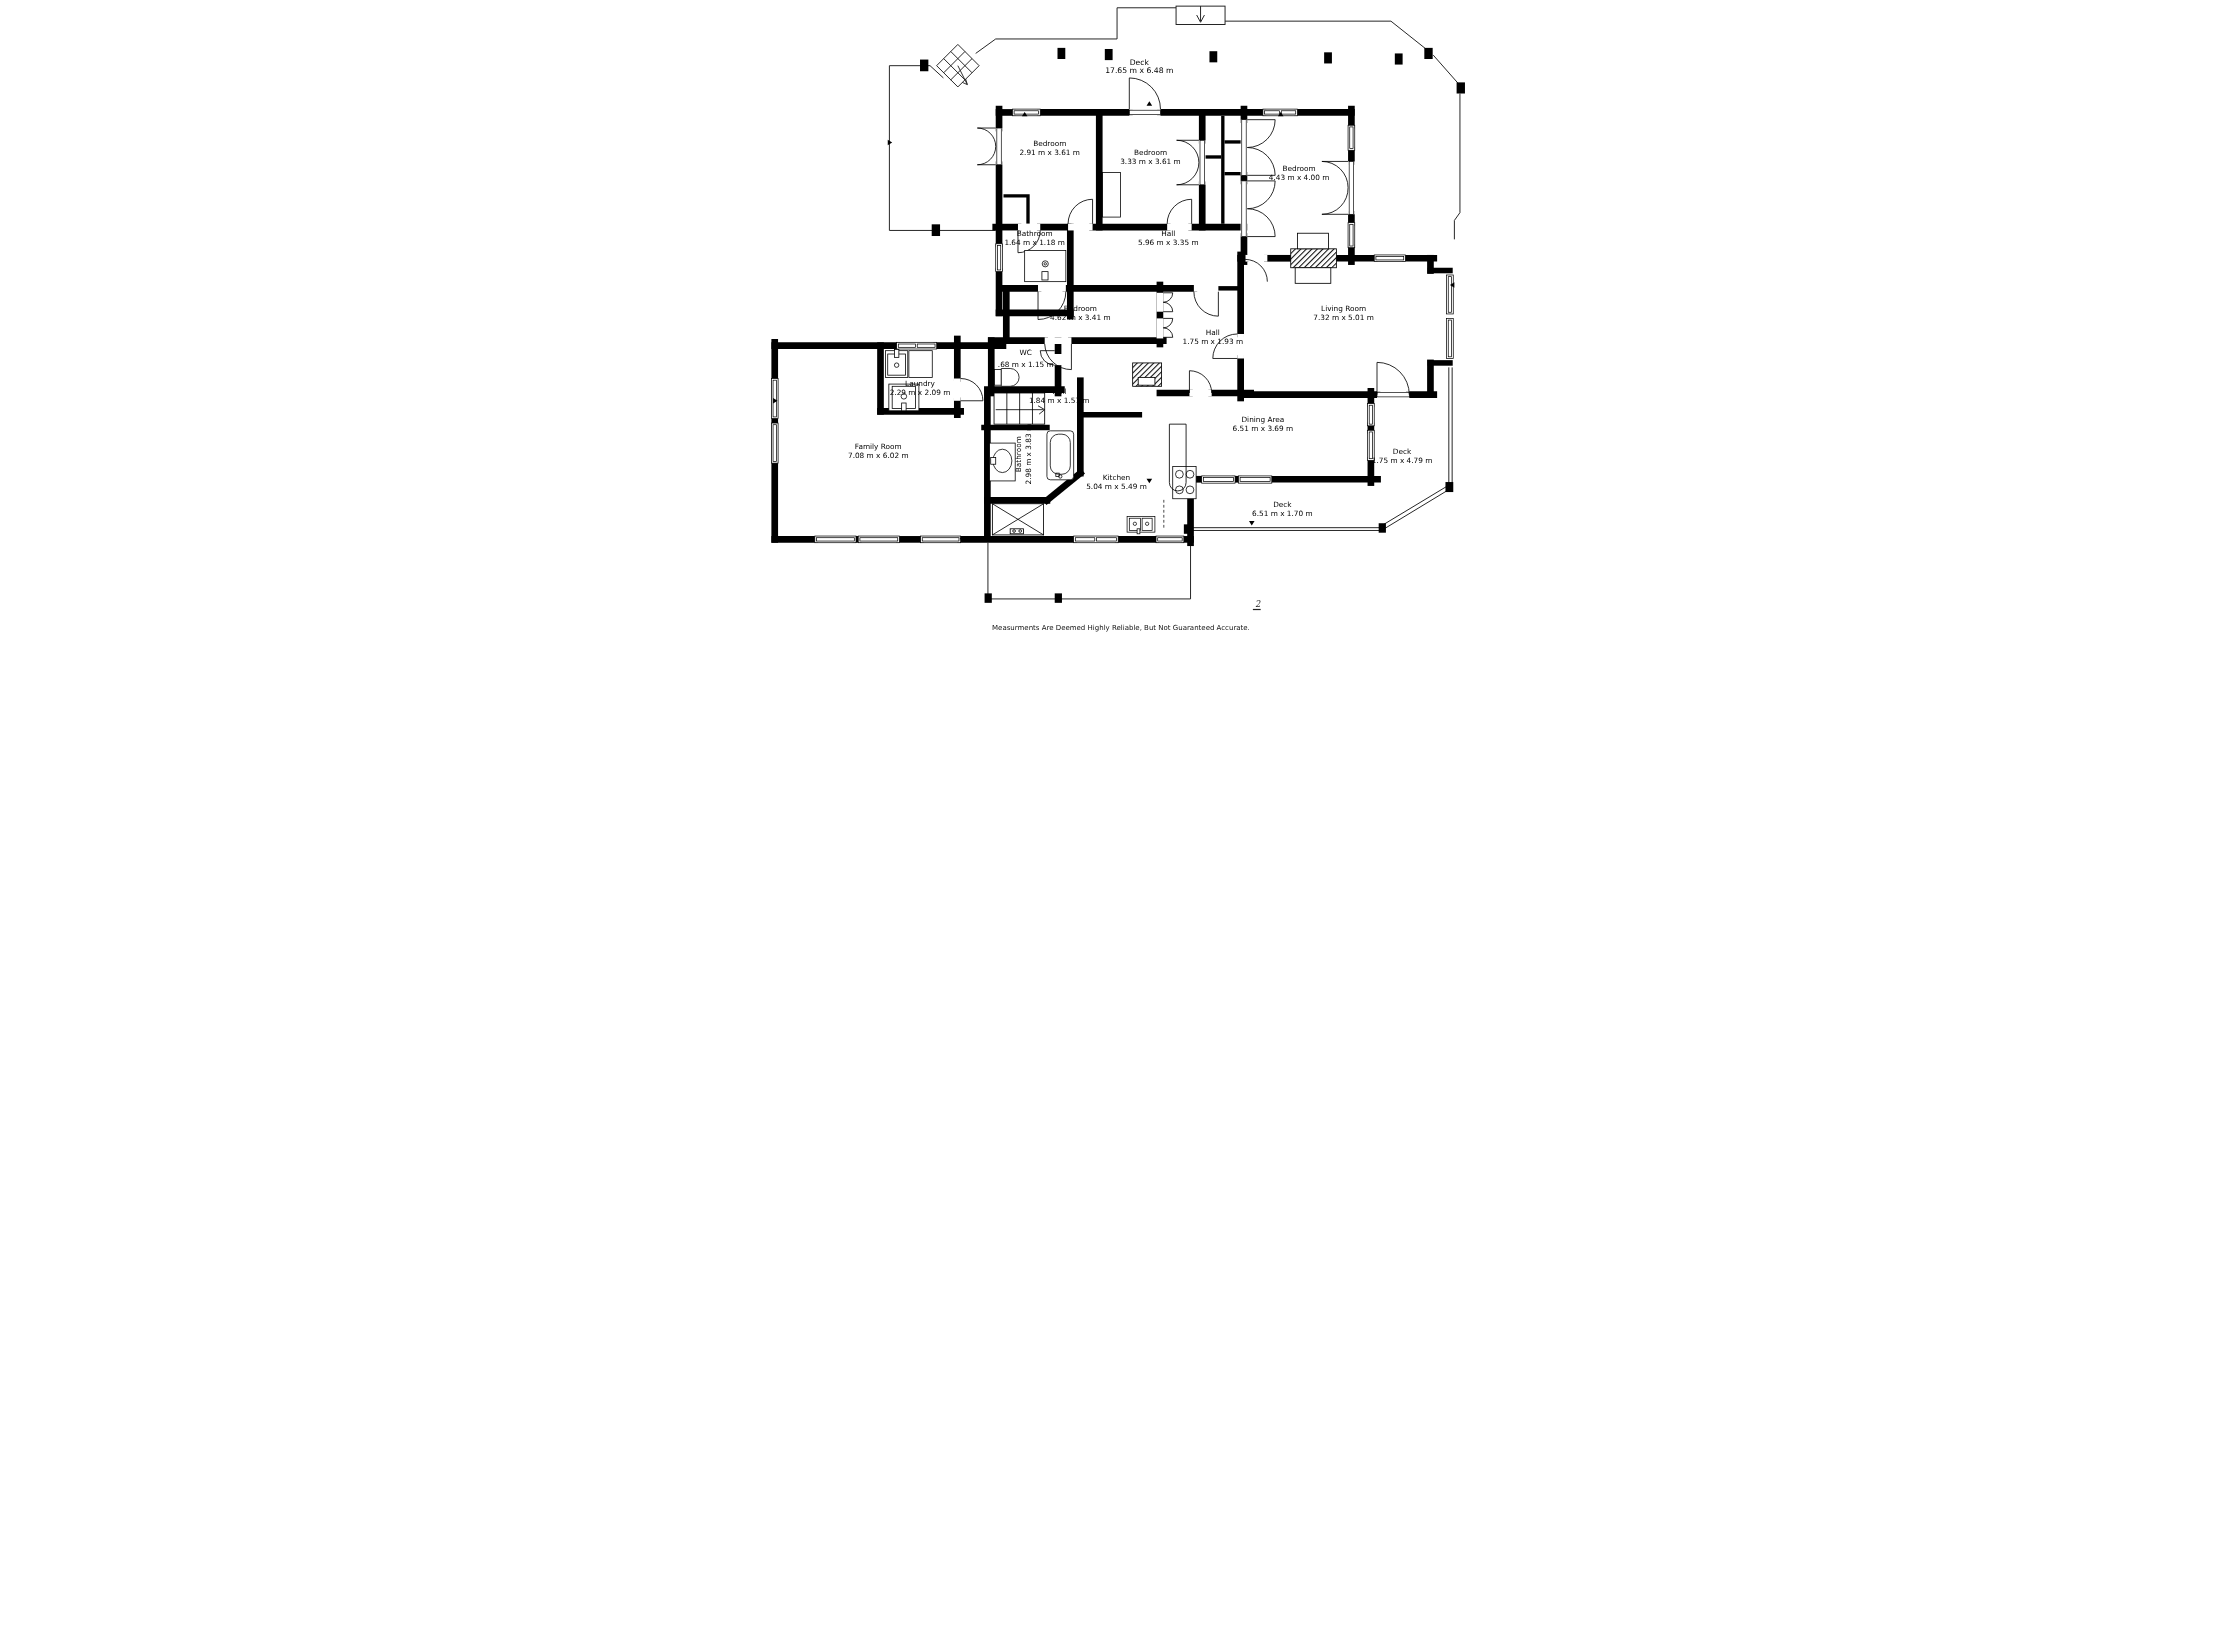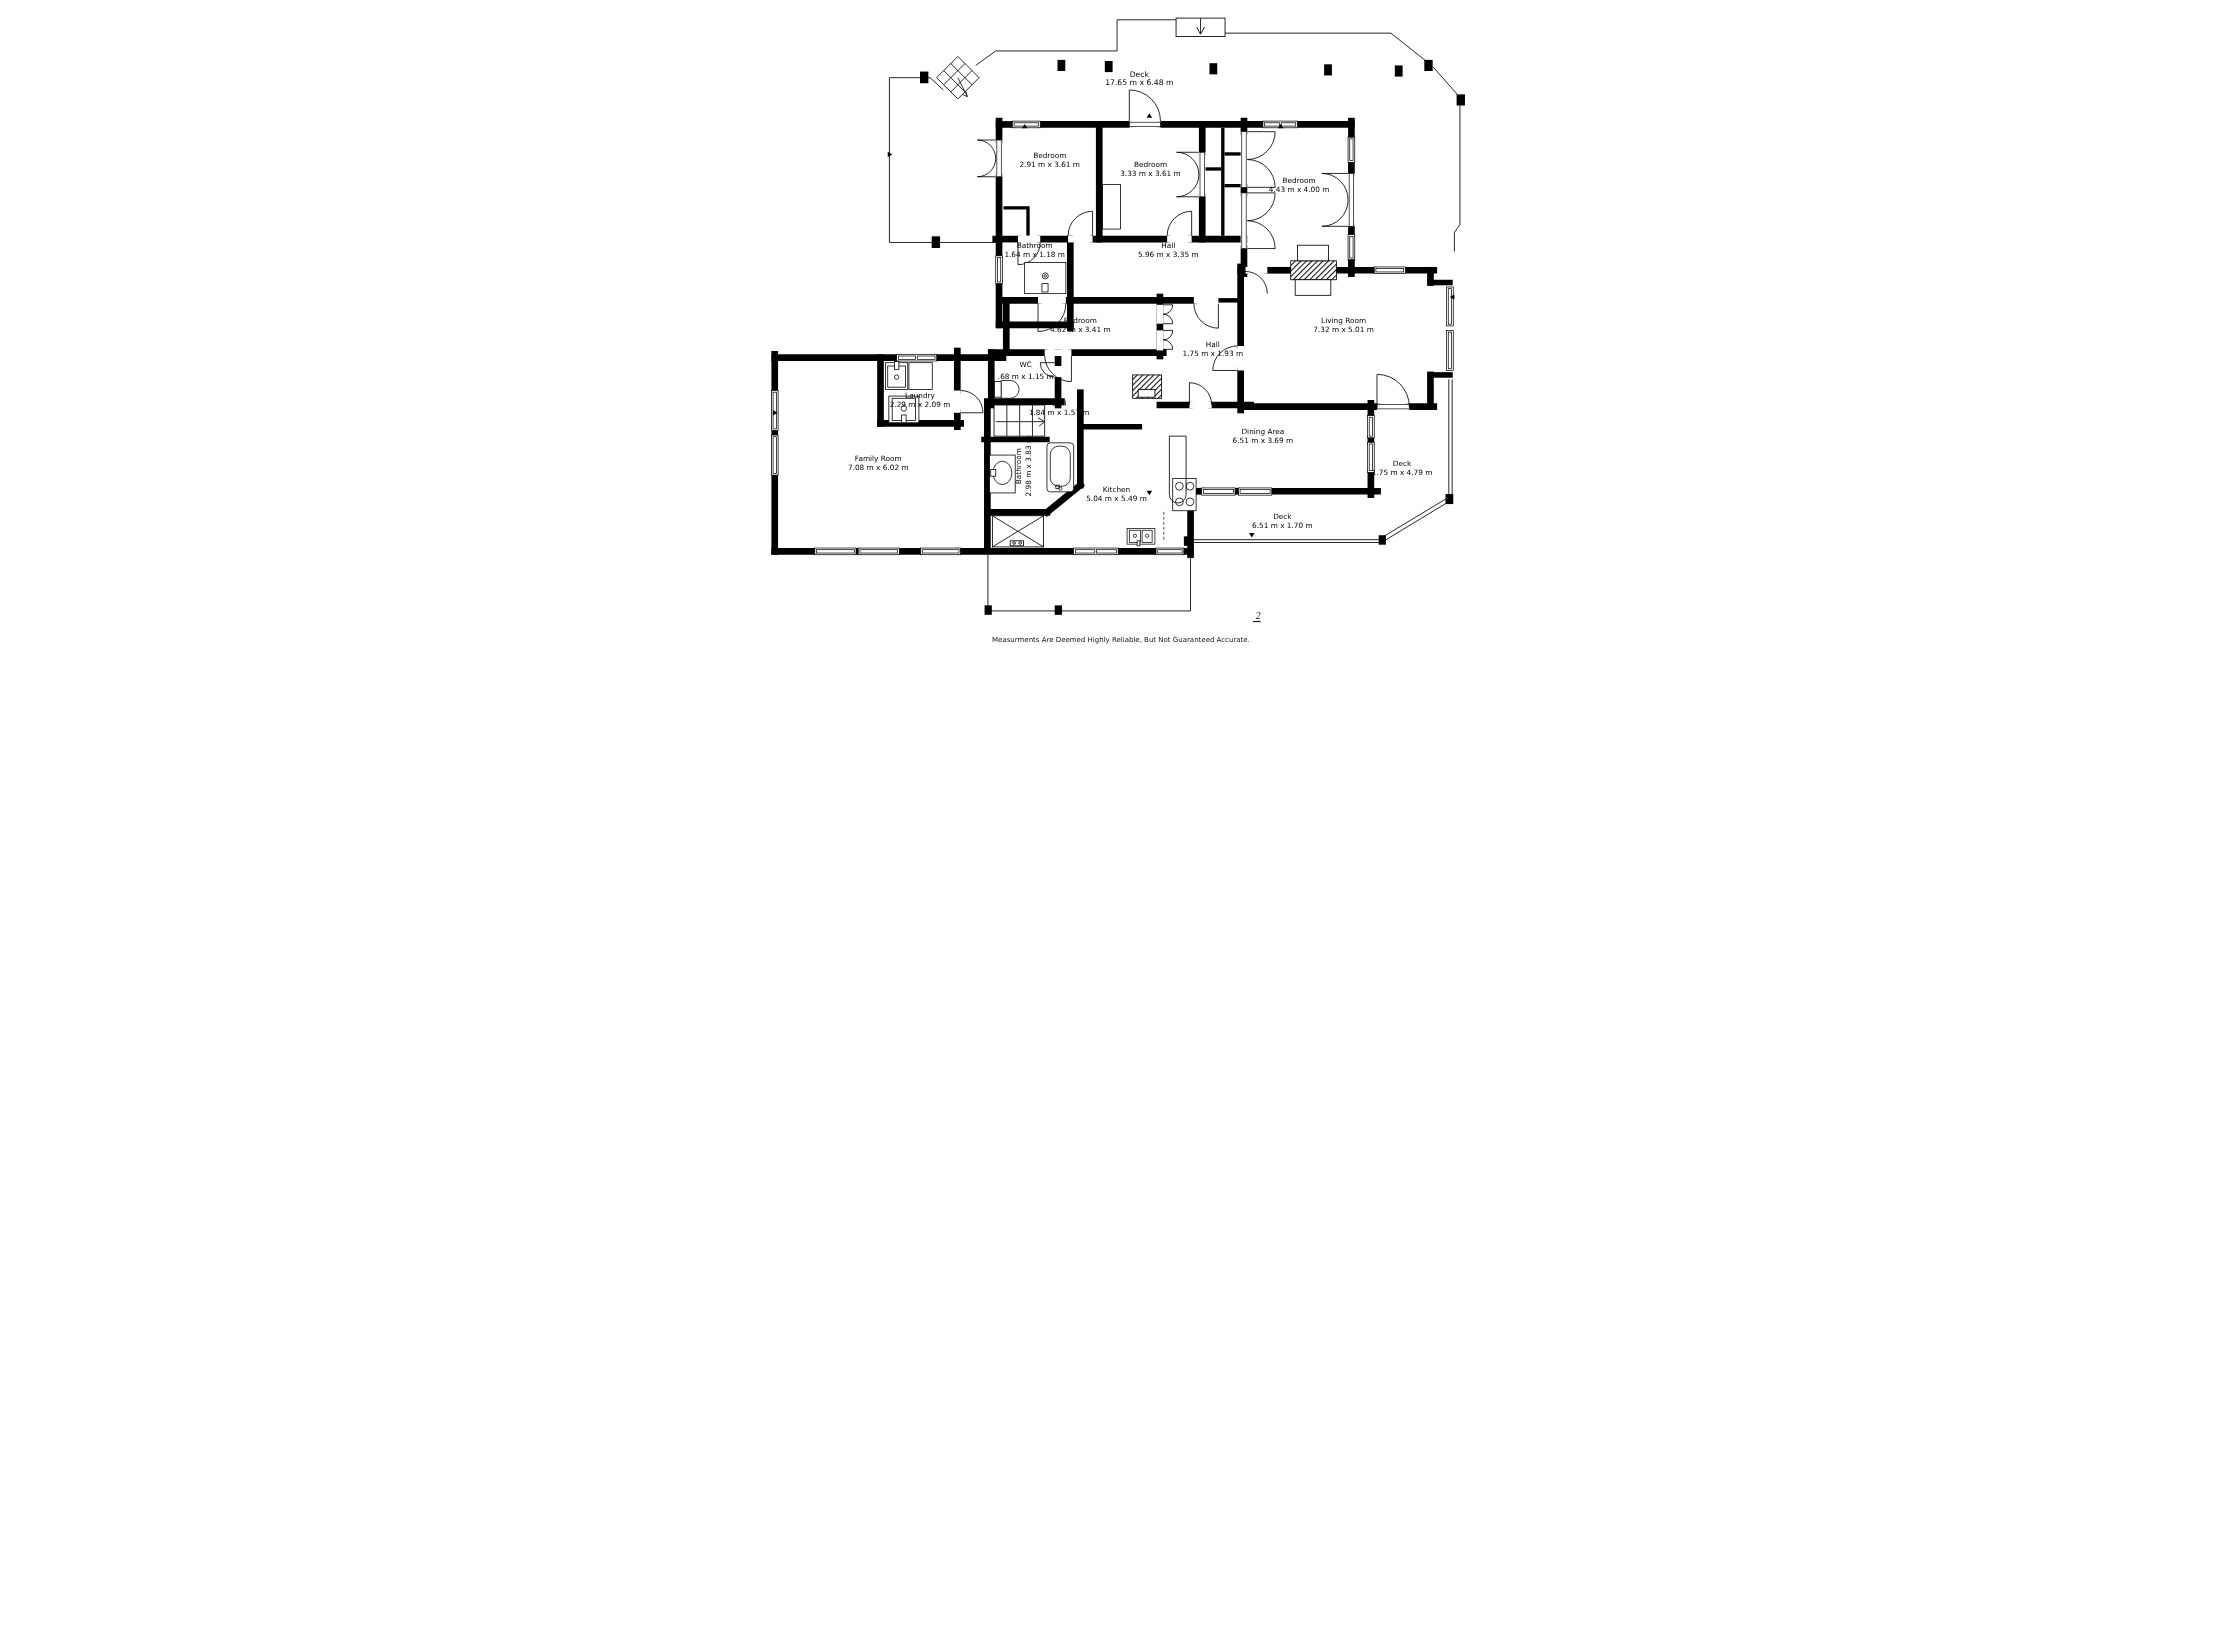--- a/index.html
+++ b/index.html
@@ -1,17 +1,17 @@
 <!DOCTYPE html>
 <html style="font-size:9px"><head>
 <meta charset="utf-8">
 <style>
   html,body{margin:0;padding:0;background:#ffffff;}
   body{font-family:"DejaVu Sans","Liberation Sans",sans-serif;}
-  .plan-wrap{width:860px;max-width:100%;margin:12px auto;background:#a3a3a3;}
+  .plan-wrap{width:860px;max-width:100%;margin:0 auto;background:#a3a3a3;}
   svg{display:block;width:100%;height:auto;background:#fff;}
   .room-name,.room-dims{font-family:"DejaVu Sans","Liberation Sans",sans-serif;
     font-size:13.2px;fill:#000;text-anchor:middle;}
   .big-label{font-size:13.8px;}
   .disclaimer{font-size:12.6px;fill:#111;text-anchor:middle;}
   .page-mark{font-family:"DejaVu Serif","Liberation Serif",serif;font-style:italic;
     font-size:15px;fill:#222;text-anchor:middle;}
 </style>
 </head>
 <body>

